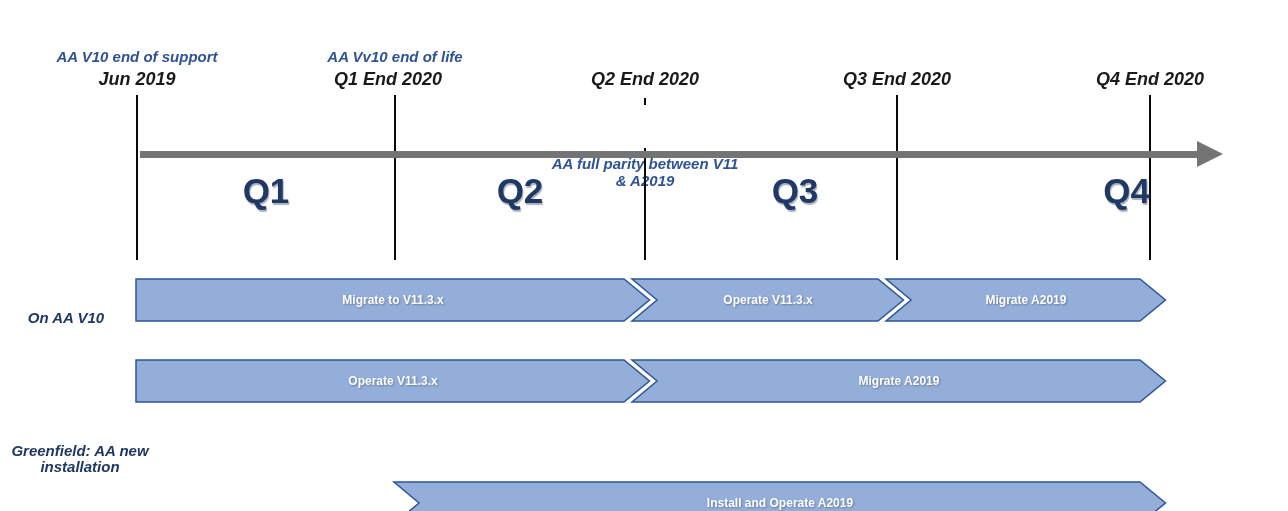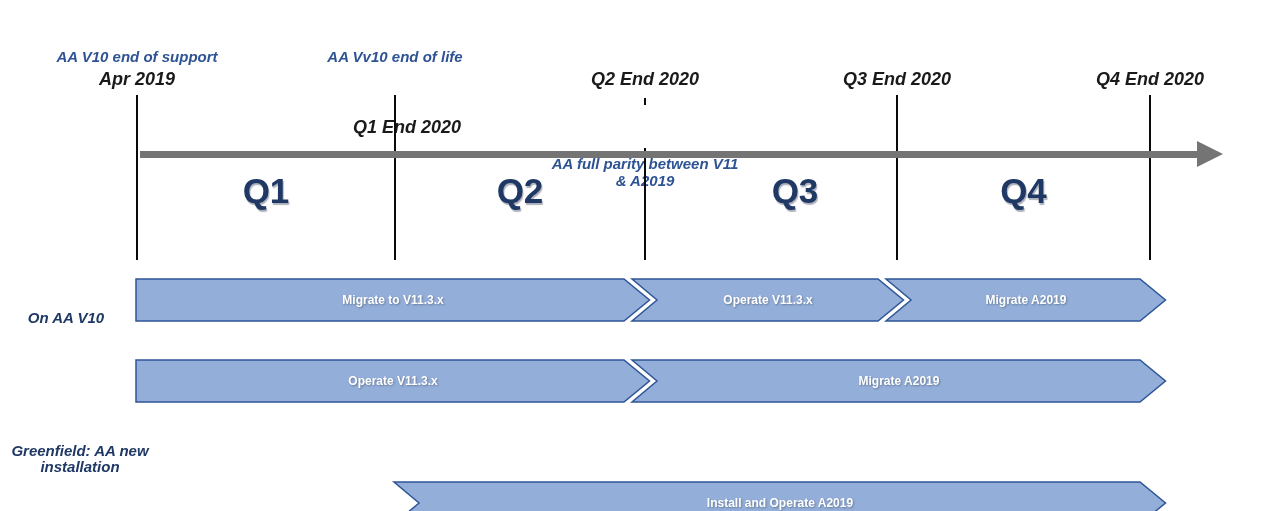--- a/index.html
+++ b/index.html
@@ -53,45 +53,45 @@
     color:#fff;font-size:12px;font-weight:bold;
     text-shadow:1px 1px 2px rgba(0,0,0,0.3);white-space:nowrap;
   }
 </style>
 </head>
 <body>
 
 <div class="canvas">
 
   <div class="ms-title" style="left:27px;top:48px;">AA V10 end of support</div>
-  <div class="ms-date" style="left:27px;top:70px;">Apr 2019</div>
+  <div class="ms-date" style="left:27px;top:70px;">Jun 2019</div>
   <div class="vline" style="left:136px;top:95px;height:165px;"></div>
 
   <div class="ms-title" style="left:285px;top:48px;">AA Vv10 end of life</div>
-  <div class="ms-date" style="left:297px;top:70px;margin-top:48px;">Q1 End 2020</div>
+  <div class="ms-date" style="left:278px;top:70px;">Q1 End 2020</div>
   <div class="vline" style="left:394px;top:95px;height:165px;"></div>
 
   <div class="ms-date" style="left:535px;top:70px;">Q2 End 2020</div>
   <div class="vline" style="left:644px;top:98px;height:7px;"></div>
   <div class="ms-note" style="left:550px;top:107px;">AA full parity between V11 &amp; A2019</div>
   <div class="vline" style="left:644px;top:148px;height:112px;"></div>
 
   <div class="ms-date" style="left:787px;top:70px;">Q3 End 2020</div>
   <div class="vline" style="left:896px;top:95px;height:165px;"></div>
 
   <div class="ms-date" style="left:1040px;top:70px;">Q4 End 2020</div>
   <div class="vline" style="left:1149px;top:95px;height:165px;"></div>
 
   <div class="axis-shaft"></div>
   <div class="axis-head"></div>
 
   <div class="quarter" style="left:137px;width:258px;">Q1</div>
   <div class="quarter" style="left:395px;width:250px;">Q2</div>
   <div class="quarter" style="left:645px;width:300px;">Q3</div>
-  <div class="quarter" style="left:897px;width:253px;">Q4</div>
+  <div class="quarter" style="left:897px;width:253px;text-align:right;">Q4</div>
 
   <div class="row-label" style="left:0;top:296px;width:132px;">On AA V10</div>
 
   <div class="seg" style="left:135px;top:278px;width:516px;">
     <svg width="516" height="44" viewBox="0 0 516 44">
         <path d="M1 1 L489 1 L514.5 22 L489 43 L1 43 Z"></path>
       </svg>
     <span class="seg-label">Migrate to V11.3.x</span>
   </div>
   <div class="seg" style="left:631px;top:278px;width:274px;">

